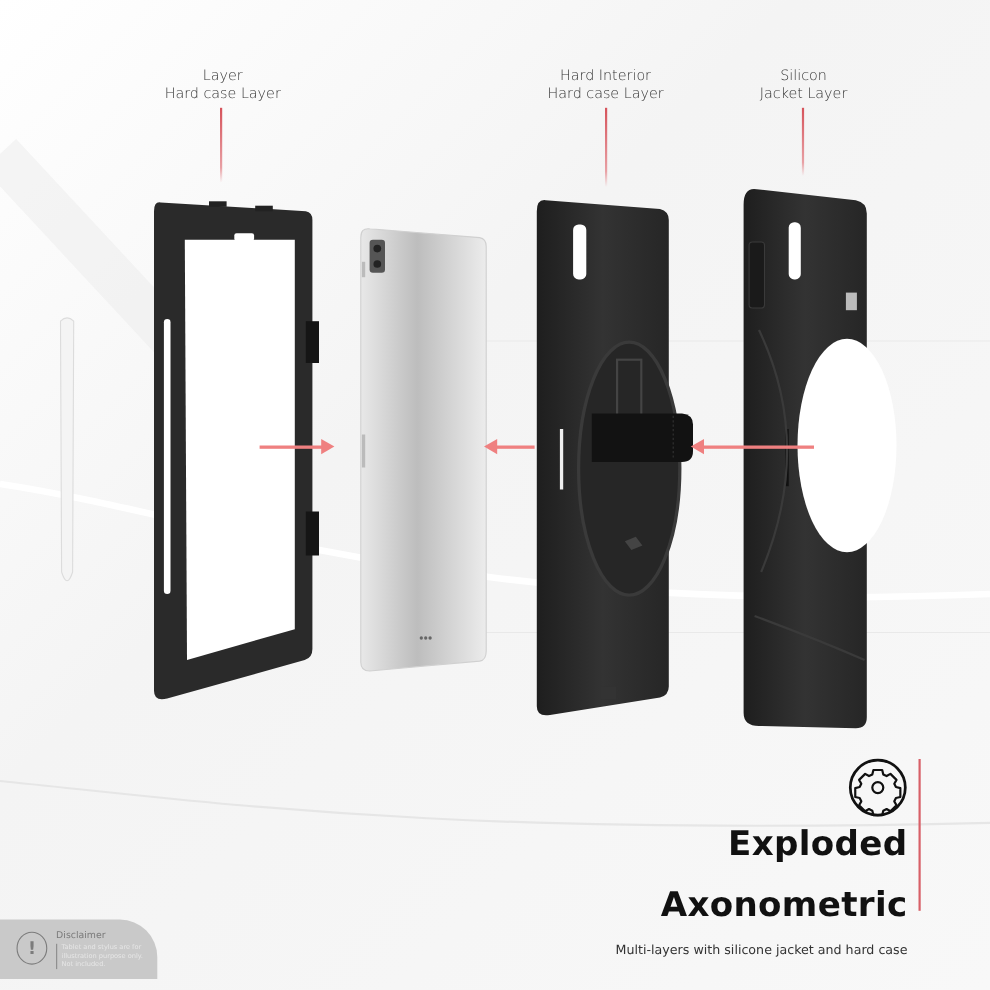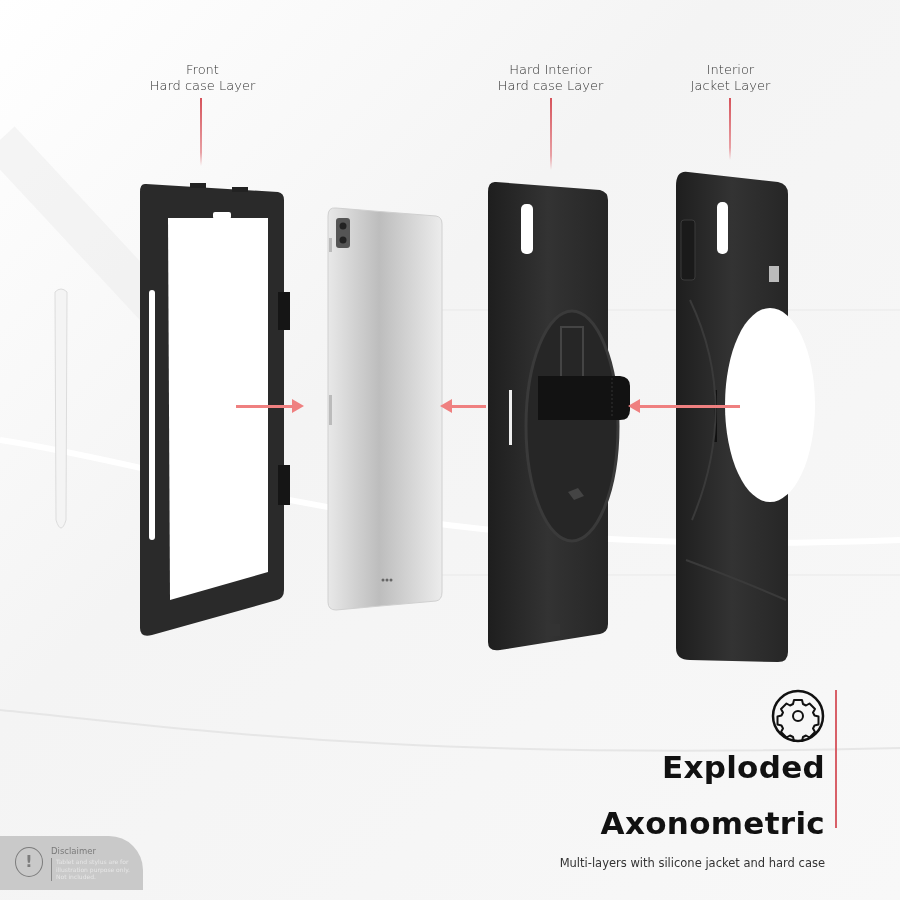--- a/index.html
+++ b/index.html
@@ -26,33 +26,33 @@
 <div class="bg"></div>
 <svg class="swoosh" viewBox="0 0 900 900">
   <path d="M0 440 C 200 470, 400 560, 900 540" stroke="#ffffff" stroke-width="6" fill="none"></path>
   <path d="M0 710 C 200 730, 400 760, 900 748" stroke="#e6e6e6" stroke-width="2" fill="none"></path>
   <path d="M0 140 L 260 420" stroke="#ececec" stroke-width="40" fill="none" opacity="0.5"></path>
   <line x1="430" y1="310" x2="900" y2="310" stroke="#e9e9e9" stroke-width="1"></line>
   <line x1="430" y1="575" x2="900" y2="575" stroke="#e9e9e9" stroke-width="1"></line>
 </svg>
 
 <div class="label" style="left:130px; top:62px; width:145px;">
-  <span>Front</span>
+  <span>Layer</span>
   <span>Hard case Layer</span>
 </div>
 <div class="leader" style="left:200px; top:98px; height:68px;"></div>
 
 <div class="label" style="left:478px; top:62px; width:145px;">
   <span>Hard Interior</span>
   <span>Hard case Layer</span>
 </div>
 <div class="leader" style="left:550px; top:98px; height:72px;"></div>
 
 <div class="label" style="left:668px; top:62px; width:125px;">
-  <span>Interior</span>
+  <span>Silicon</span>
   <span>Jacket Layer</span>
 </div>
 <div class="leader" style="left:729px; top:98px; height:62px;"></div>
 
 <svg style="position:absolute; left:0; top:0;" width="900" height="900" viewBox="0 0 900 900">
   <defs>
     <linearGradient id="silver" x1="0" x2="1" y1="0" y2="0">
       <stop offset="0" stop-color="#e8e8e8"></stop>
       <stop offset="0.45" stop-color="#bdbdbd"></stop>
       <stop offset="1" stop-color="#ececec"></stop>

